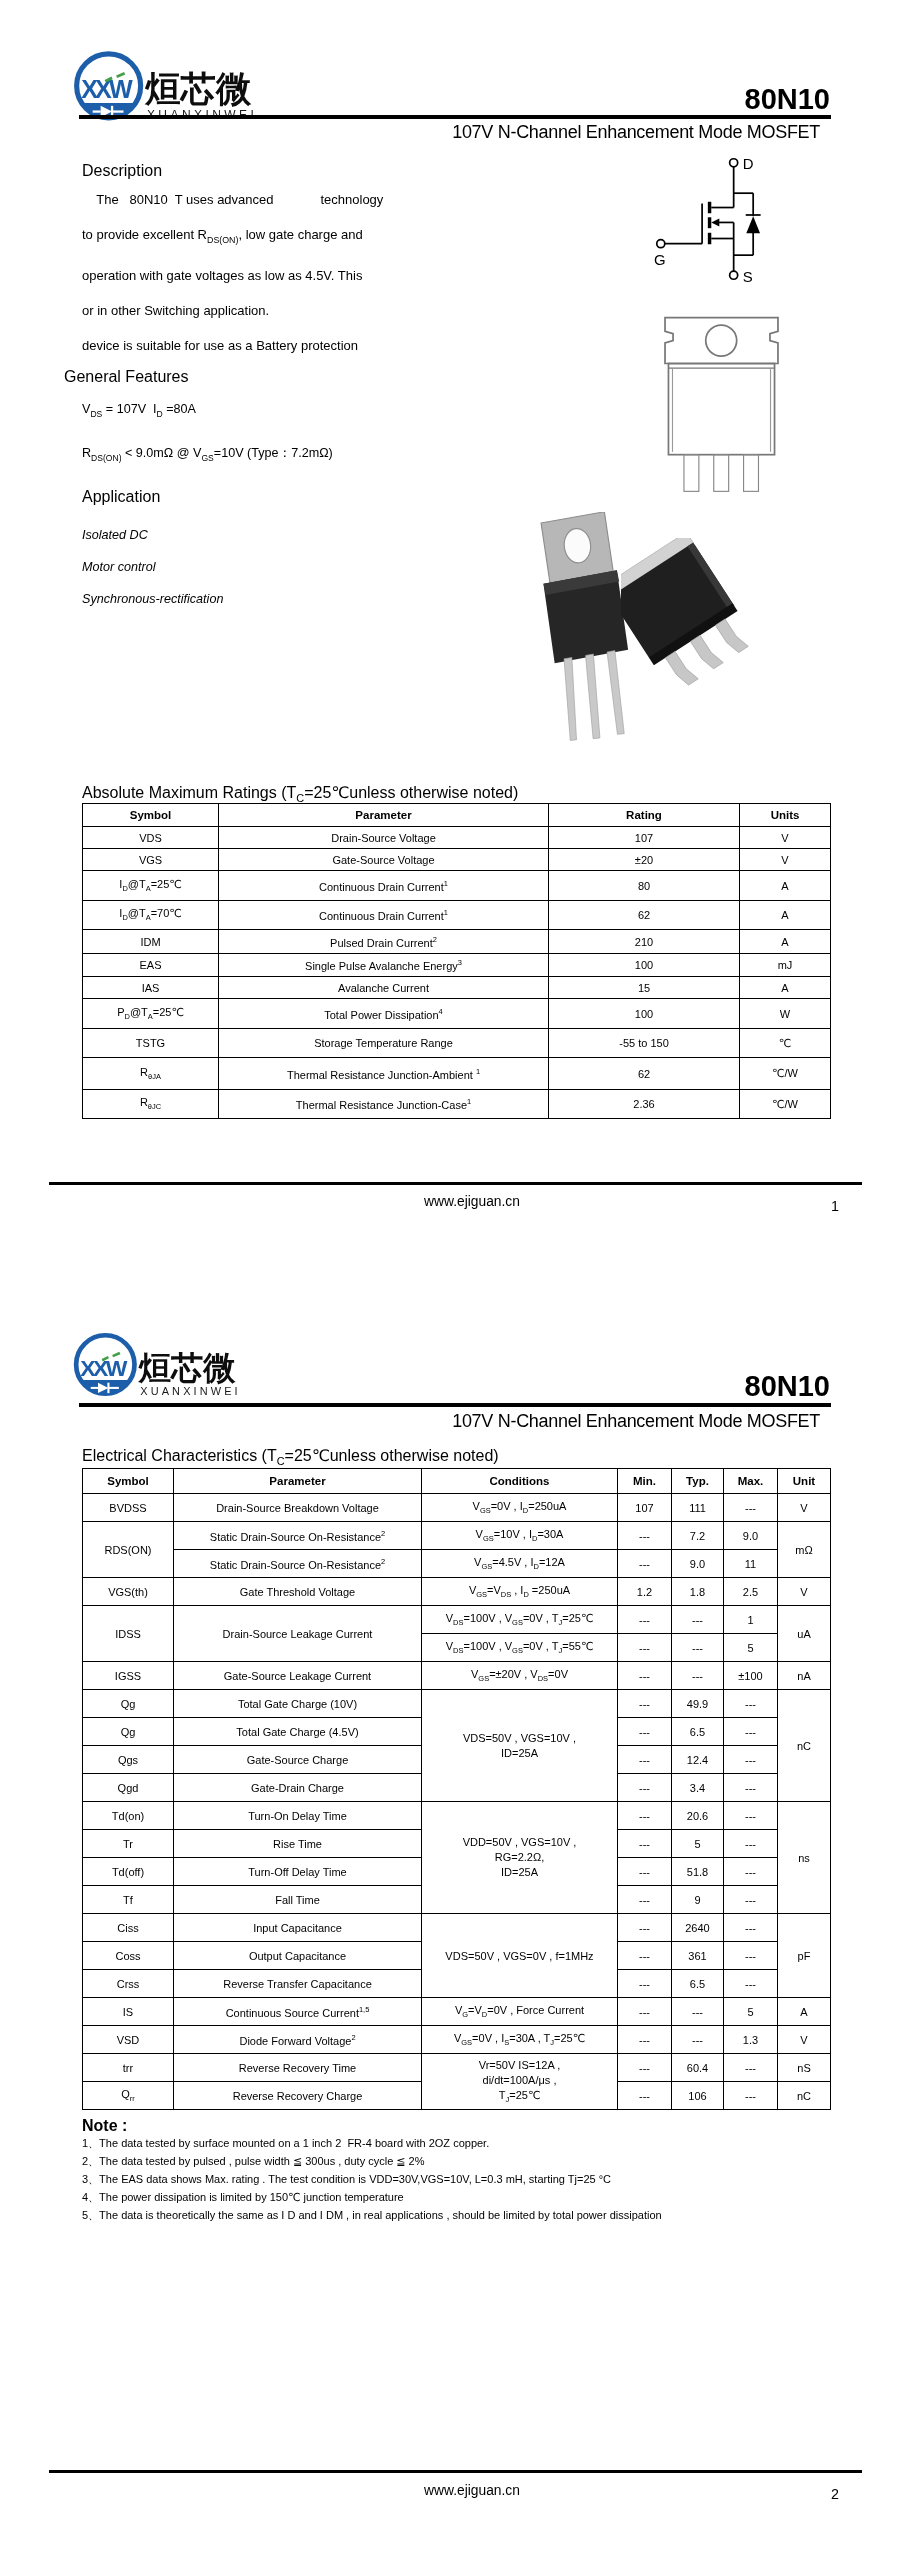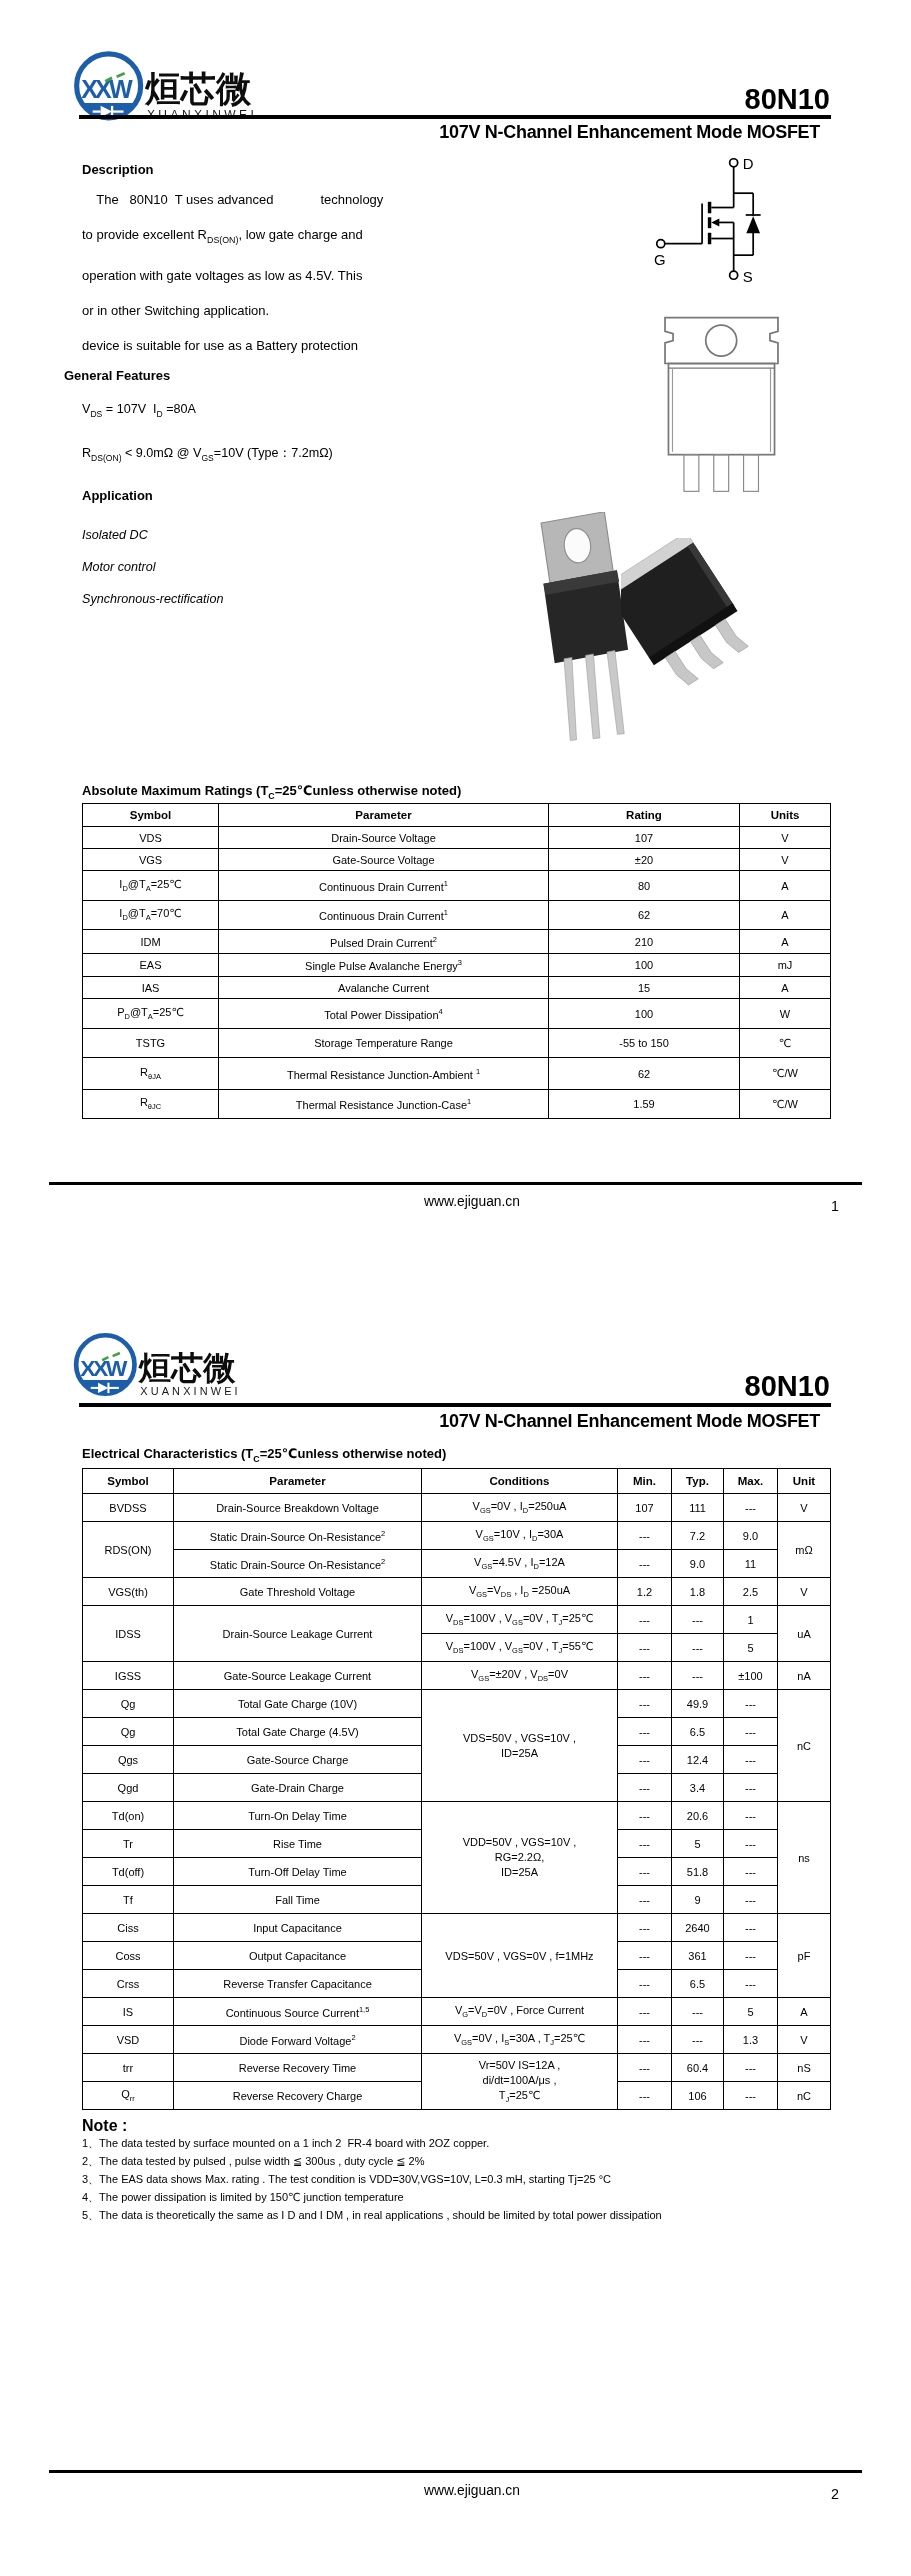--- a/index.html
+++ b/index.html
@@ -5,23 +5,23 @@
   html,body{margin:0;padding:0;}
   body{
     width:911px;height:2576px;background:#ffffff;color:#000;
     font-family:"Liberation Sans","DejaVu Sans",sans-serif;
     -webkit-font-smoothing:antialiased;
   }
   #doc{position:relative;width:911px;height:2576px;background:#fff;overflow:hidden;}
   .abs{position:absolute;}
   .b{font-weight:bold;}
   .rule{background:#000;}
-  .h-sec{font-size:13px;font-weight:bold;}
+  .h-sec{font-size:16px;font-weight:normal;}
   .partnum{font-size:29px;font-weight:bold;letter-spacing:0px;}
-  .subtitle{font-size:18px;font-weight:bold;letter-spacing:-0.3px;}
+  .subtitle{font-size:18px;font-weight:normal;letter-spacing:-0.3px;}
   .para div{line-height:35px;font-size:13px;white-space:pre;}
   .featline{font-size:12.6px;white-space:pre;}
   .applist div{line-height:32px;font-size:12.6px;font-style:italic;}
   sub{font-size:68%;}
   sup{font-size:68%;}
   table.ds{border-collapse:collapse;table-layout:fixed;text-align:center;
     border:1.7px solid #000;}
   table.ds th,table.ds td{border:1.1px solid #000;padding:0 2.3px;vertical-align:middle;
     overflow:hidden;}
   table.ds th{font-size:11.5px;}
@@ -224,21 +224,21 @@
     </tr>
     <tr style="height:32px">
       <td>R<sub>θJA</sub></td>
       <td>Thermal Resistance Junction-Ambient <sup>1</sup></td>
       <td>62</td>
       <td>℃/W</td>
     </tr>
     <tr style="height:29px">
       <td>R<sub>θJC</sub></td>
       <td>Thermal Resistance Junction-Case<sup>1</sup></td>
-      <td>1.59</td>
+      <td>2.36</td>
       <td>℃/W</td>
     </tr>
   </tbody>
     </table>
 
   <div class="abs rule" style="left:49px;top:1182px;width:813px;height:3.4px"></div>
   <div class="abs footer-url" style="left:380px;top:1194px;width:184px">www.ejiguan.cn</div>
   <div class="abs pagenum" style="left:831px;top:1198px">1</div>
 
   <svg class="abs" style="left:73px;top:1329px" width="172" height="73" viewBox="0 0 330 140">

